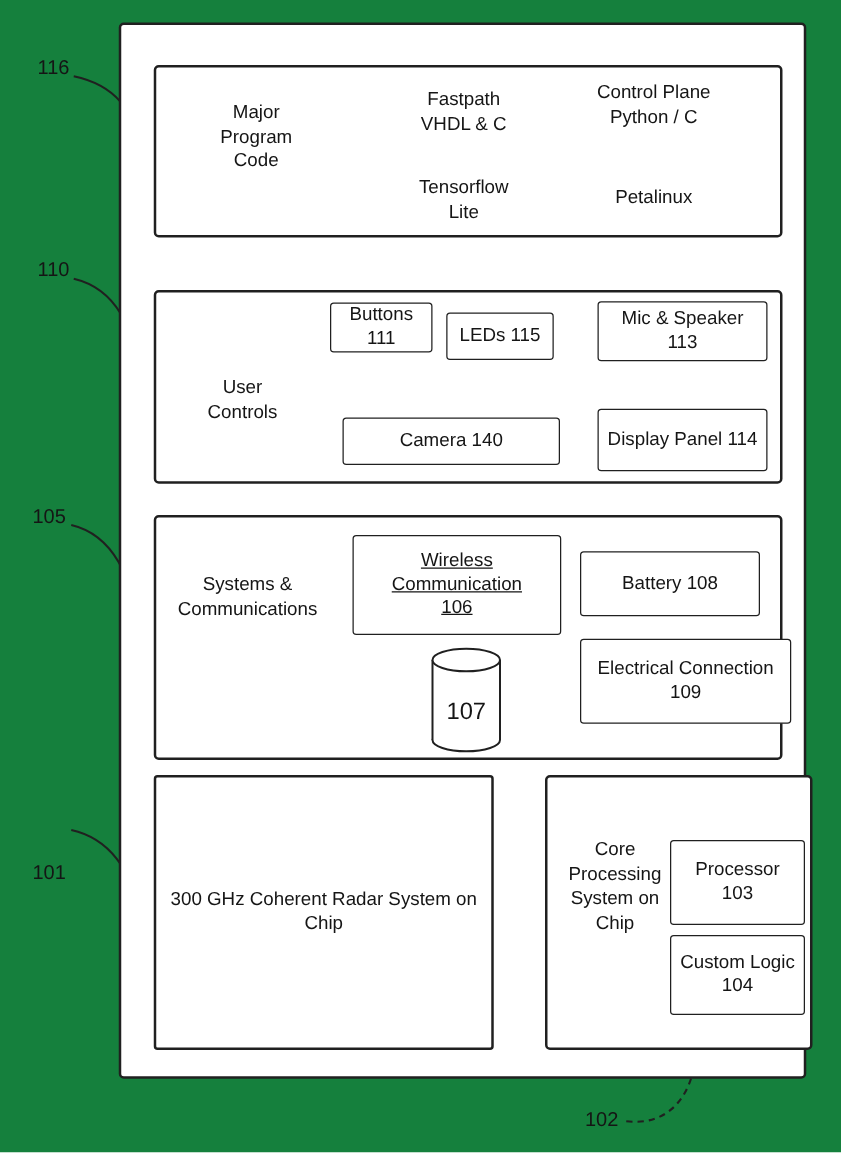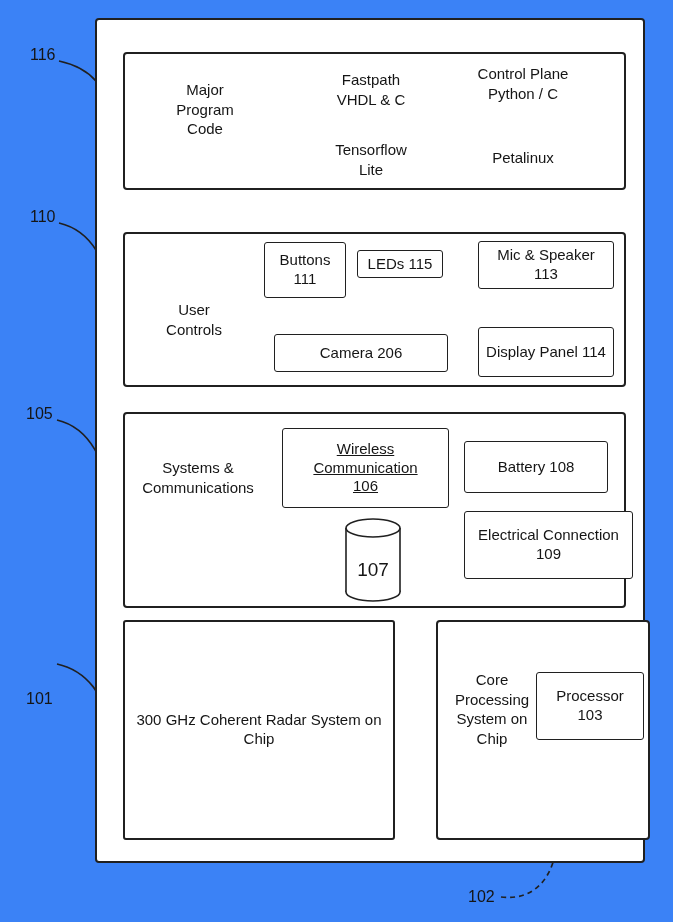--- a/index.html
+++ b/index.html
@@ -3,21 +3,21 @@
 <meta charset="utf-8">
 <style>
   * { margin: 0; padding: 0; box-sizing: border-box; }
   html, body { background: #ffffff; }
   body { font-family: "Liberation Sans", "DejaVu Sans", sans-serif; color: #151515; }
 
   .figure {
     position: relative;
     width: 673px;
     height: 922px;
-    background: #3b82f6;
+    background: #15803d;
     overflow: hidden;
   }
 
   .outer {
     position: absolute;
     left: 95px; top: 18px;
     width: 550px; height: 845px;
     border: 2px solid #202020;
     border-radius: 4px;
     background: #ffffff;
@@ -106,24 +106,24 @@
     <div class="section" style="left:26px; top:32px; width:503px; height:138px;">
       <div class="plain" style="left:40px; top:26px; width:80px;">Major Program Code</div>
       <div class="plain" style="left:205px; top:16px; width:82px;">Fastpath VHDL &amp; C</div>
       <div class="plain" style="left:347px; top:10px; width:102px;">Control Plane Python / C</div>
       <div class="plain" style="left:203px; top:86px; width:86px;">Tensorflow Lite</div>
       <div class="plain" style="left:341px; top:94px; width:114px;">Petalinux</div>
     </div>
 
     <div class="section" style="left:26px; top:212px; width:503px; height:155px;">
       <div class="plain" style="left:32px; top:66px; width:74px;">User Controls</div>
-      <div class="box" style="left:139px; top:8px; width:82px; height:56px;">Buttons 111</div>
-      <div class="box" style="left:232px; top:16px; width:86px; height:28px;">LEDs 115</div>
+      <div class="box" style="left:139px; top:8px; width:82px; height:40px;">Buttons 111</div>
+      <div class="box" style="left:232px; top:16px; width:86px; height:38px;">LEDs 115</div>
       <div class="box" style="left:353px; top:7px; width:136px; height:48px;">Mic &amp; Speaker 113</div>
-      <div class="box" style="left:149px; top:100px; width:174px; height:38px;">Camera 206</div>
+      <div class="box" style="left:149px; top:100px; width:174px; height:38px;">Camera 140</div>
       <div class="box" style="left:353px; top:93px; width:136px; height:50px;">Display Panel 114</div>
     </div>
 
     <div class="section" style="left:26px; top:392px; width:503px; height:196px;">
       <div class="plain" style="left:8px; top:44px; width:130px;">Systems &amp; Communications</div>
       <div class="box" style="left:157px; top:14px; width:167px; height:80px;text-decoration:underline;">
         <span style="display:inline-block; width:114px;">Wireless Communication 106</span>
       </div>
       <div class="box" style="left:339px; top:27px; width:144px; height:52px;">Battery 108</div>
 
@@ -141,16 +141,17 @@
       <div class="box" style="left:339px; top:97px; width:169px; height:68px;">Electrical Connection 109</div>
     </div>
 
     <div class="box" style="left:26px; top:600px; width:272px; height:220px; border-width:2px;">
       <span style="display:inline-block; width:248px;">300 GHz Coherent Radar System on Chip</span>
     </div>
 
     <div class="section" style="left:315px; top:600px; width:214px; height:220px;margin-left:24px;">
       <div class="plain" style="left:14px; top:48px; width:80px;">Core Processing System on Chip</div>
       <div class="box" style="left:98px; top:50px; width:108px; height:68px;">Processor 103</div>
+      <div class="box" style="left:98px; top:126px; width:108px; height:64px;">Custom Logic 104</div>
     </div>
 
   </div>
 </div>
 
 </body></html>

